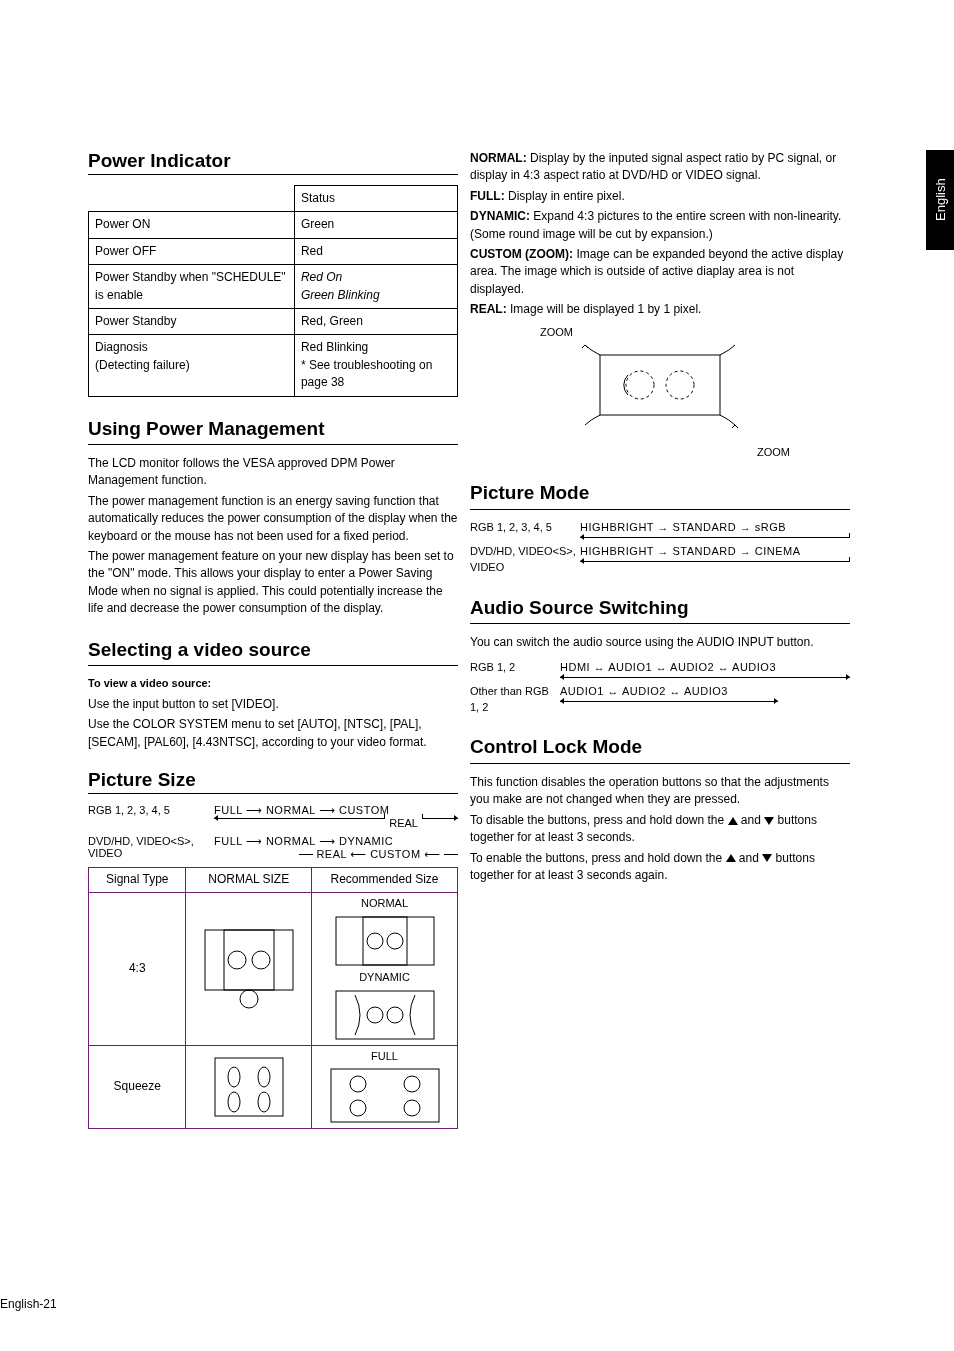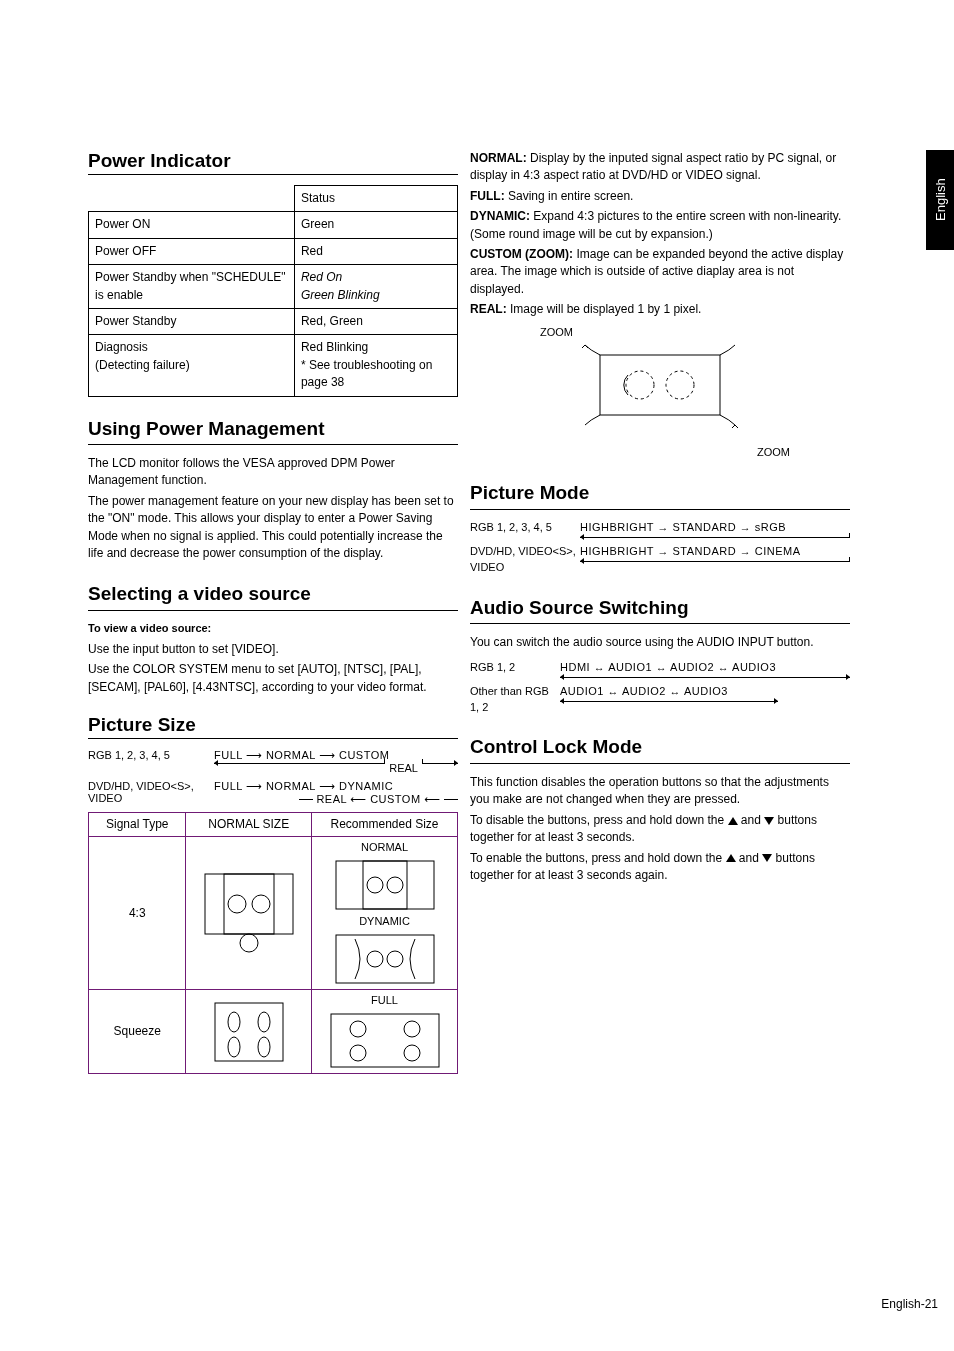--- a/index.html
+++ b/index.html
@@ -102,21 +102,21 @@
     justify-content: center;
     writing-mode: vertical-rl;
     transform: rotate(180deg);
   }
   .tri-up, .tri-down {
     display:inline-block; width:0; height:0; vertical-align:middle;
   }
   .tri-up { border-left:5px solid transparent; border-right:5px solid transparent; border-bottom:8px solid #000; }
   .tri-down { border-left:5px solid transparent; border-right:5px solid transparent; border-top:8px solid #000; }
   .footer {
-    position:absolute; bottom:40px; left:0; right:16px; text-align:right; font-size:12px;
+    position:absolute; bottom:40px; left:0; right:16px; text-align:left; font-size:12px;
   }
   .zoom-fig { text-align:center; font-size:11px; margin:6px 0 16px 0; }
   .cellstack { display:flex; flex-direction:column; gap:2px; align-items:center; }
   .celllabel { font-size:11px; }
 </style>
 </head>
 <body>
 
 <div class="side-tab">English</div>
 
@@ -155,20 +155,21 @@
               <td style="white-space:pre-line;">Red Blinking
 * See troubleshooting on page 38</td>
             </tr>
       </tbody>
         </table>
     </div>
 
     <div class="section body">
       <h2>Using Power Management</h2>
       <p>The LCD monitor follows the VESA approved DPM Power Management function.</p>
+      <p>The power management function is an energy saving function that automatically reduces the power consumption of the display when the keyboard or the mouse has not been used for a fixed period.</p>
       <p>The power management feature on your new display has been set to the "ON" mode. This allows your display to enter a Power Saving Mode when no signal is applied. This could potentially increase the life and decrease the power consumption of the display.</p>
     </div>
 
     <div class="section body">
       <h2>Selecting a video source</h2>
       <h3>To view a video source:</h3>
       <p>Use the input button to set [VIDEO].</p>
       <p>Use the COLOR SYSTEM menu to set [AUTO], [NTSC], [PAL], [SECAM], [PAL60], [4.43NTSC], according to your video format.</p>
     </div>
 
@@ -282,21 +283,21 @@
         </tr>
       </tbody>
         </table>
     </div>
   </div>
 
   <div class="col col-right body">
 
     <div class="section">
       <p><b>NORMAL:</b><span> Display by the inputed signal aspect ratio by PC signal, or display in 4:3 aspect ratio at DVD/HD or VIDEO signal.</span></p>
-      <p><b>FULL:</b><span> Saving in entire screen.</span></p>
+      <p><b>FULL:</b><span> Display in entire pixel.</span></p>
       <p><b>DYNAMIC:</b><span>  Expand 4:3 pictures to the entire screen with non-linearity. (Some round image will be cut by expansion.)</span></p>
       <p><b>CUSTOM (ZOOM):</b><span> Image can be expanded beyond the active display area. The image which is outside of active diaplay area is not displayed.</span></p>
       <p><b>REAL:</b><span> Image will be displayed 1 by 1 pixel.</span></p>
 
       <div class="zoom-fig">
         <div style="text-align:left;margin-left:70px;">ZOOM</div>
         <svg width="180" height="100">
           <rect x="30" y="15" width="120" height="60" fill="none" stroke="#000"></rect>
           <path d="M30 15 Q20 10 15 5" fill="none" stroke="#000"></path>
           <path d="M150 15 Q160 10 165 5" fill="none" stroke="#000"></path>

